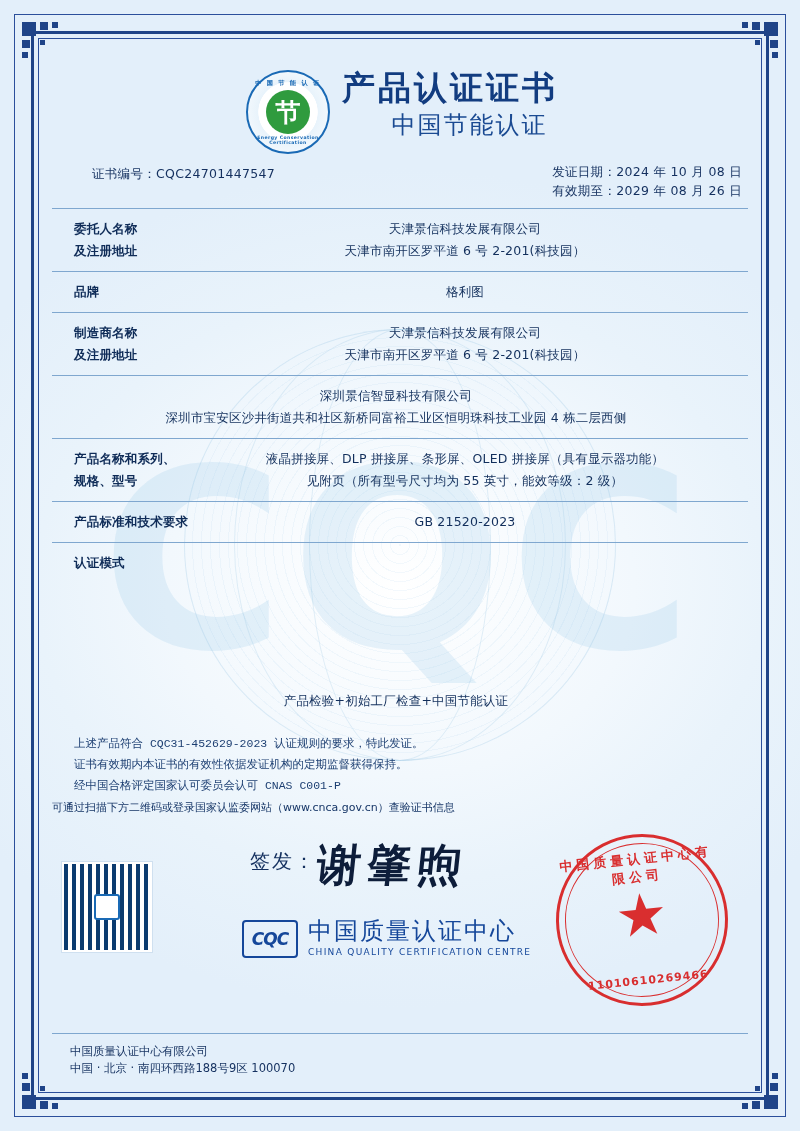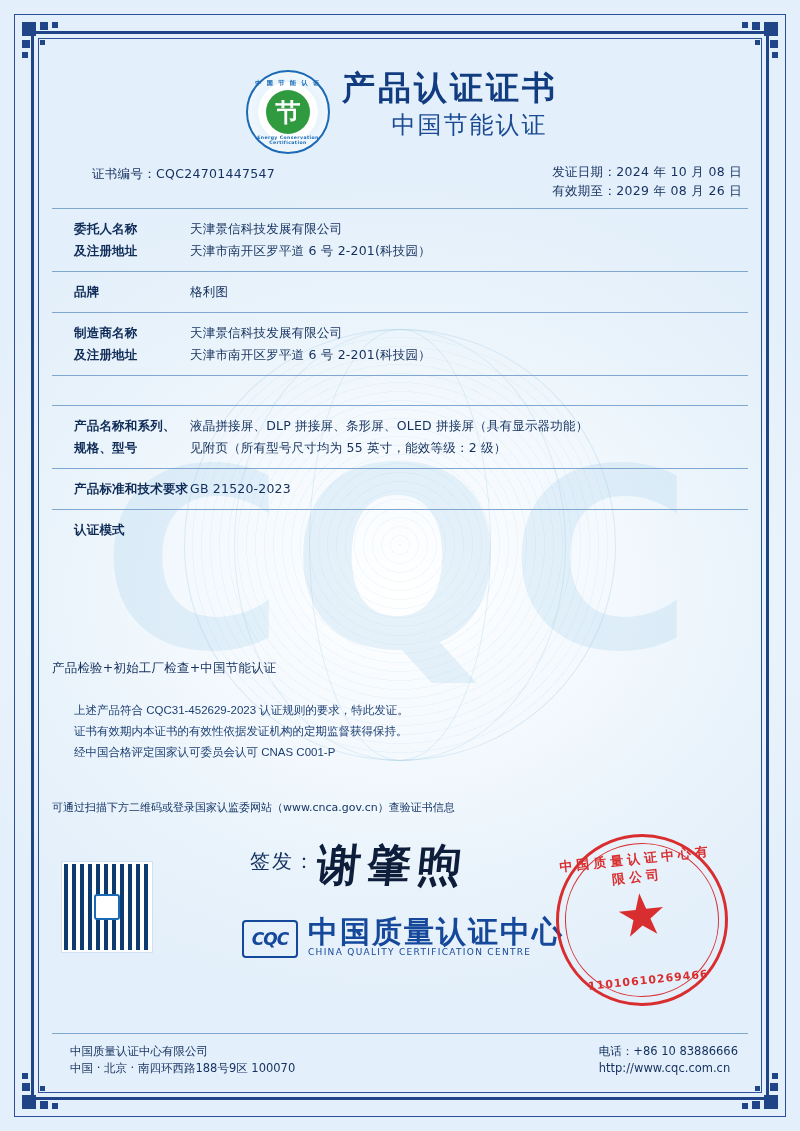--- a/index.html
+++ b/index.html
@@ -224,31 +224,32 @@
     color: #0f2c58;
     letter-spacing: .2px;
   }
   .cell-label .l2 { display: block; }
   .cell-value {
     flex: 1;
     line-height: 22px;
     letter-spacing: .2px;
     color: #122f5c;
     padding-right: 8px;
+    text-align: center;
   }
   .cell-value .l2 { display: block; }
 
   
   .notes {
     margin-top: 12px;
     padding-left: 22px;
     font-size: 11.5px;
     line-height: 21px;
     color: #1d3f72;
-    font-family: Liberation Sans, sans-serif;
+    font-family: Liberation Mono, monospace;
   }
 
   
   .verify-line {
     position: absolute;
     left: 0; right: 0;
     top: 748px;
     text-align: left;
     font-size: 11px;
     color: #153566;
@@ -296,23 +297,23 @@
     display: flex;
     align-items: center;
     justify-content: center;
     color: #15479a;
     font-size: 17px;
     font-weight: bold;
     font-style: italic;
     letter-spacing: -1px;
   }
   .cqc-name-cn {
-    font-size: 30px;
+    font-size: 24px;
     color: #15479a;
-    font-weight: bold;
+    font-weight: normal;
     letter-spacing: 2px;
     line-height: 27px;
   }
   .cqc-name-en {
     font-size: 9px;
     color: #15479a;
     letter-spacing: 1.3px;
     line-height: 15px;
   }
 
@@ -502,20 +503,24 @@
           <span class="l1">制造商名称</span>
           <span class="l2">及注册地址</span>
         </div>
         <div class="cell-value">
           <span class="l1">天津景信科技发展有限公司</span>
           <span class="l2">天津市南开区罗平道 6 号 2-201(科技园）</span>
         </div>
       </div>
 
       <div class="row">
+        <div class="cell-value">
+          <span class="l1">深圳景信智显科技有限公司</span>
+          <span class="l2">深圳市宝安区沙井街道共和社区新桥同富裕工业区恒明珠科技工业园 4 栋二层西侧</span>
+        </div>
       </div>
 
       <div class="row">
         <div class="cell-label">
           <span class="l1">产品名称和系列、</span>
           <span class="l2">规格、型号</span>
         </div>
         <div class="cell-value">
           <span class="l1">液晶拼接屏、DLP 拼接屏、条形屏、OLED 拼接屏（具有显示器功能）</span>
           <span class="l2">见附页（所有型号尺寸均为 55 英寸，能效等级：2 级）</span>
@@ -570,20 +575,16 @@
       <div class="arc-top">中国质量认证中心有限公司</div>
       <div class="star">★</div>
       <div class="arc-bottom">11010610269466</div>
     </div>
 
     <div class="bottom-bar">
       <div class="bottom-left">
         <div>中国质量认证中心有限公司</div>
         <div>中国 · 北京 · 南四环西路188号9区  100070</div>
       </div>
-      <div class="bottom-right">
-        <div>电话：+86 10 83886666</div>
-        <div>http://www.cqc.com.cn</div>
-      </div>
     </div>
 
   </div>
 </div>
 
 </body></html>

